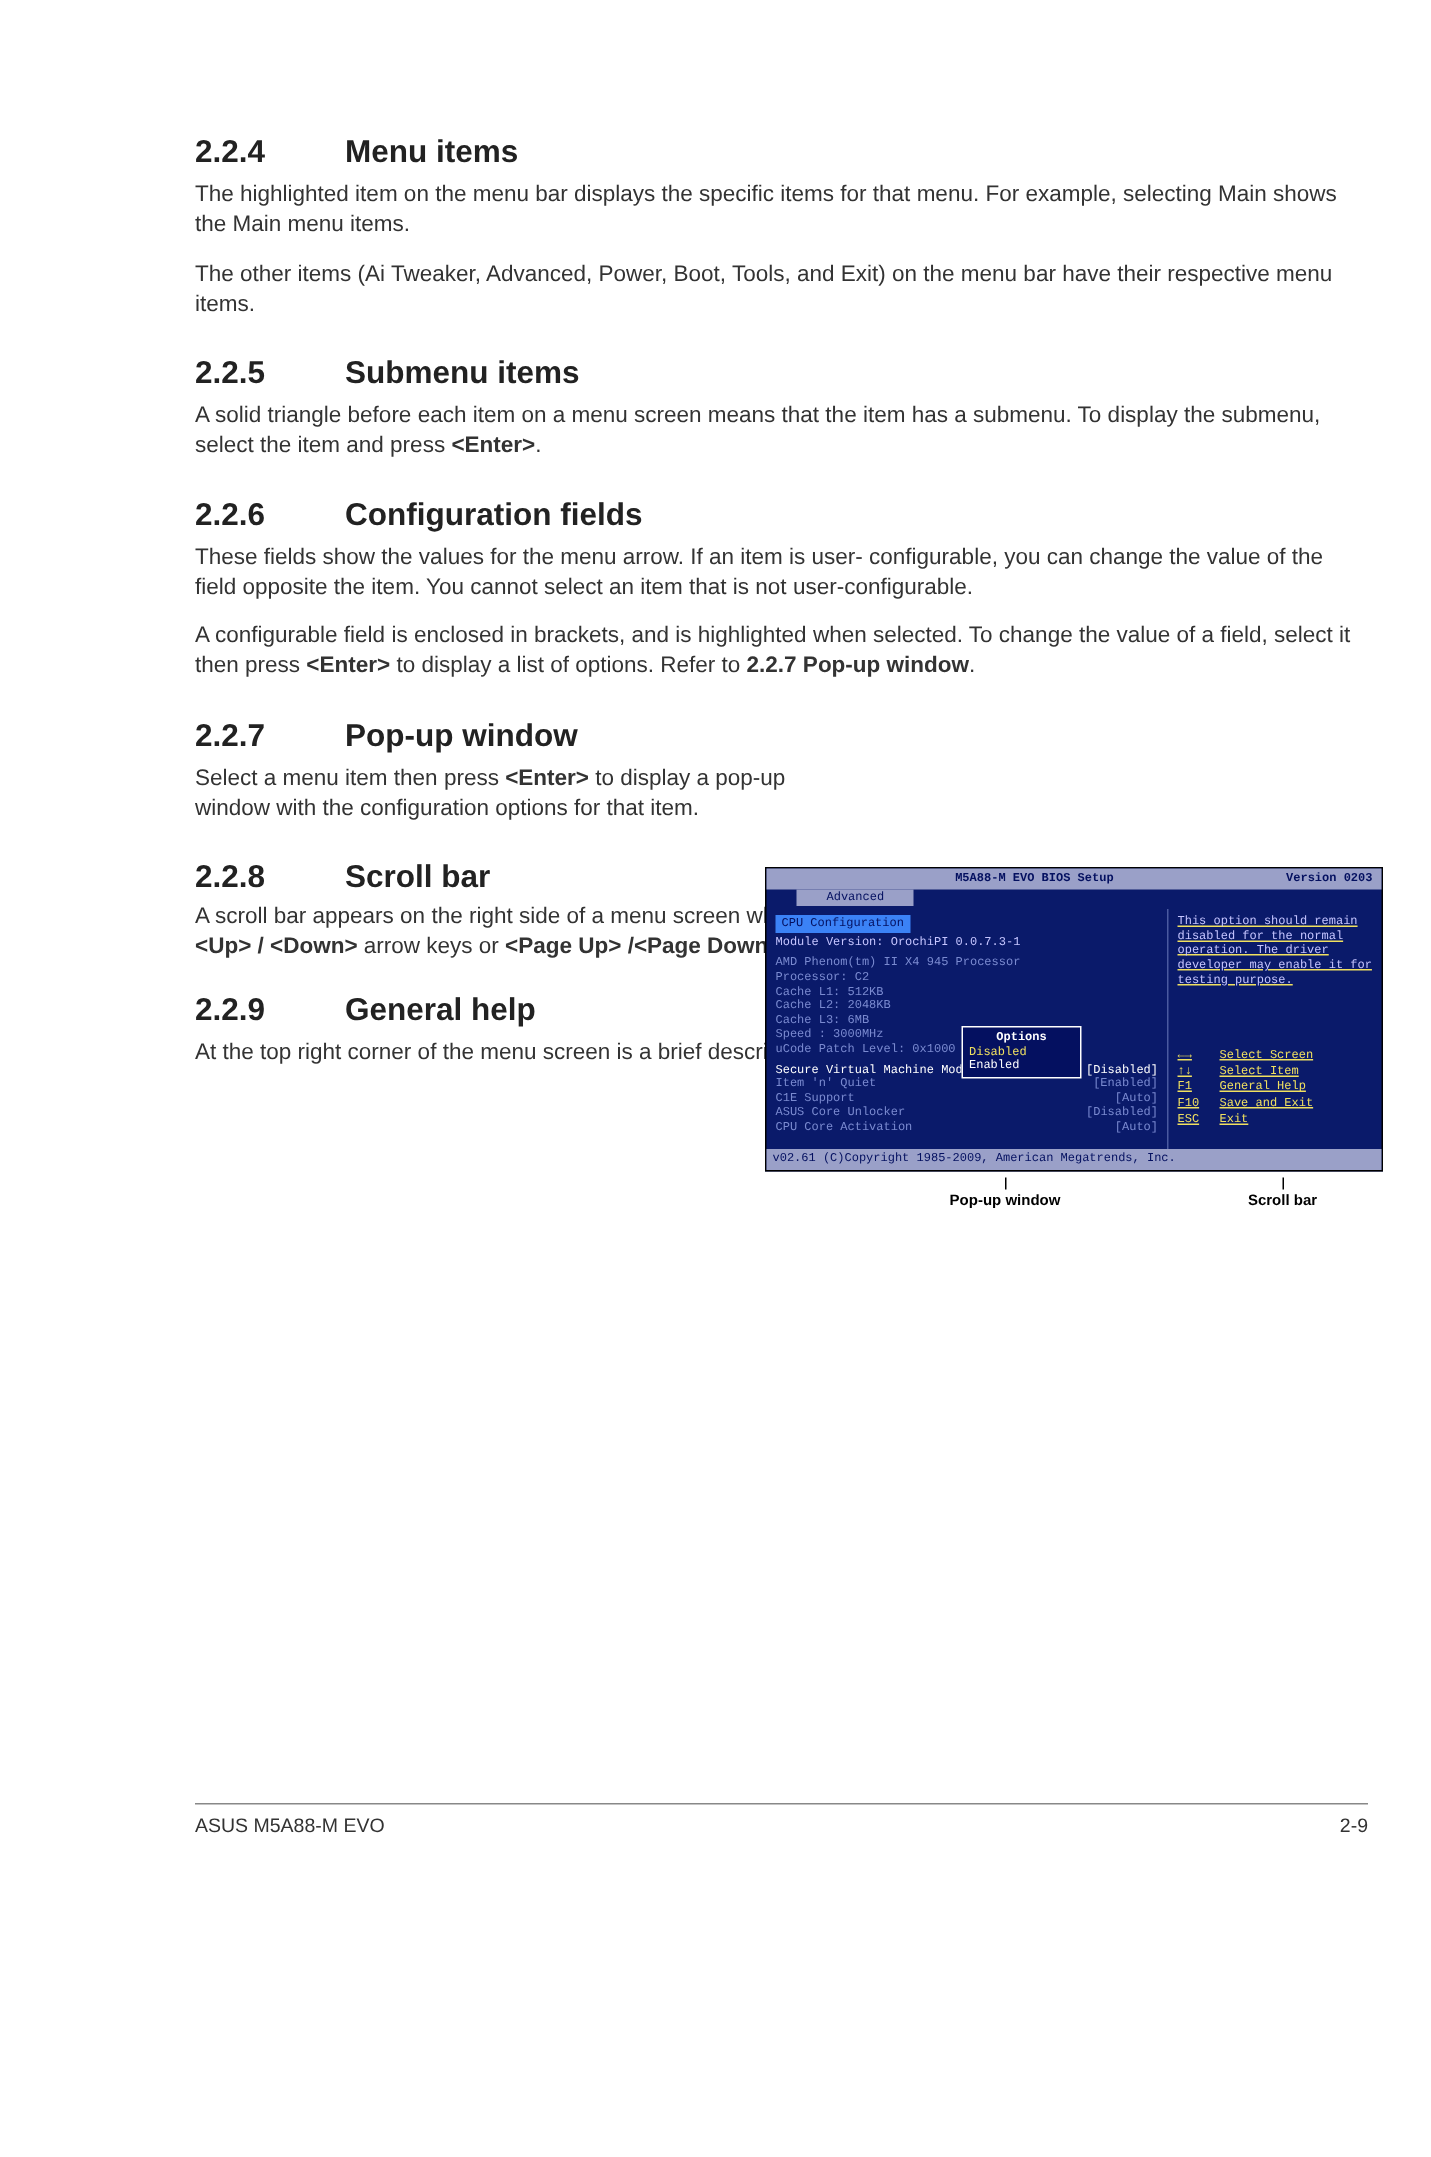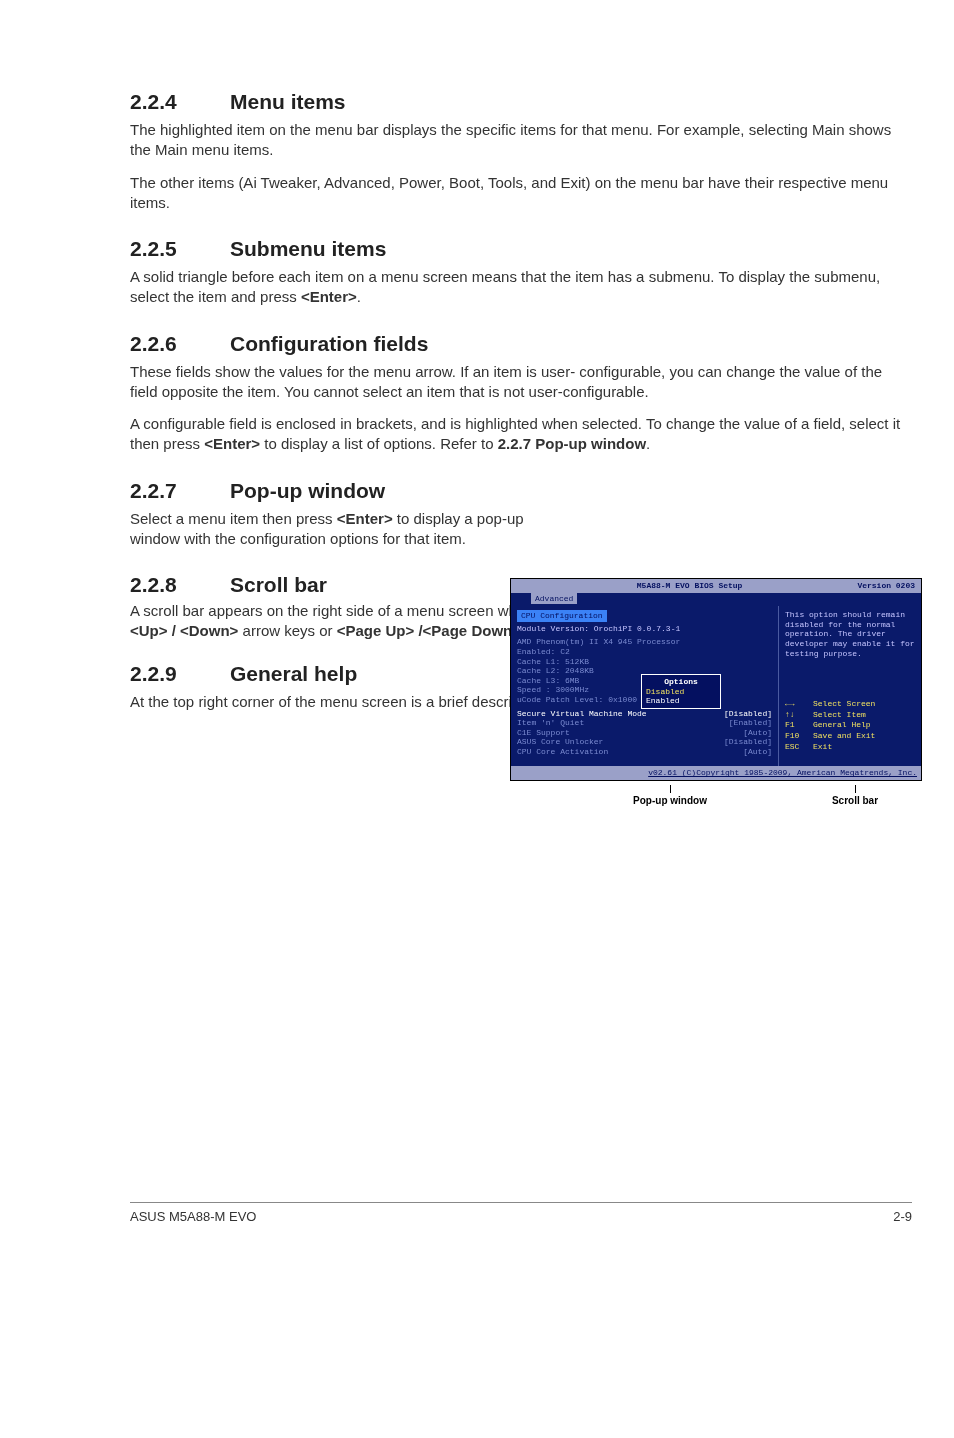--- a/index.html
+++ b/index.html
@@ -58,73 +58,73 @@
     background: #9aa0c8;
     color: #041060;
     padding: 2px 6px;
     font-weight: bold;
     display: flex;
     justify-content: space-between;
   }
   .bios-tab {
     background: #9aa0c8;
     color: #041060;
-    padding: 1px 4px;
+    padding: 1px 20px;
     display: inline-block;
   }
   .bios-body {
     display: flex;
     height: 160px;
   }
   .bios-left {
     flex: 1;
     padding: 4px 6px;
     position: relative;
     border-right: 1px solid #4a5aa0;
   }
   .bios-right {
     width: 130px;
     padding: 4px 6px;
     color: #f0e060;
     font-size: 8px;
+    text-decoration: underline;
   }
   .bios-row {
     display: flex;
   }
   .bios-key { flex: 1; color: #7a8ad0; }
   .bios-val { color: #7a8ad0; }
   .bios-hl .bios-key, .bios-hl .bios-val { color: #ffffff; }
   .bios-heading {
     background: #3b82f6;
     color: #041060;
     padding: 1px 4px;
     display: inline-block;
     margin-bottom: 2px;
   }
   .popup {
     position: absolute;
     left: 130px;
-    top: 68px;
+    top: 78px;
     width: 70px;
     background: #041060;
     border: 1px solid #fff;
     color: #fff;
     font-size: 8px;
     text-align: left;
     padding: 2px 4px;
   }
   .popup .opthdr { color: #fff; text-align:center; font-weight:bold; }
   .popup .selopt { color: #f0e060; }
   .bios-footer {
     background: #9aa0c8;
     color: #041060;
     padding: 2px 4px;
-    text-align: right;
-    font-size: 8px;
-    text-decoration: underline;
+    text-align: left;
+    font-size: 8px;
   }
   .help-line { display:flex; color:#f0e060; margin-top:1px; }
   .help-k { width:28px; }
   .bios-labels {
     display: flex;
     font-size: 10px;
     font-weight: bold;
     color: #000;
     margin-top: 4px;
   }
@@ -190,21 +190,21 @@
       </div>
       <div style="padding:0 0 2px 20px;">
         <span class="bios-tab">Advanced</span>
       </div>
       <div class="bios-body">
         <div class="bios-left">
           <span class="bios-heading">CPU Configuration</span>
           <div style="color:#c5c5ff;">Module Version: OrochiPI 0.0.7.3-1</div>
           <div style="height:4px;"></div>
           <div style="color:#7a8ad0;">AMD Phenom(tm) II X4 945 Processor</div>
-          <div style="color:#7a8ad0;">Enabled: C2</div>
+          <div style="color:#7a8ad0;">Processor: C2</div>
           <div style="color:#7a8ad0;">Cache L1: 512KB</div>
           <div style="color:#7a8ad0;">Cache L2: 2048KB</div>
           <div style="color:#7a8ad0;">Cache L3: 6MB</div>
           <div style="color:#7a8ad0;">Speed  : 3000MHz</div>
           <div style="color:#7a8ad0;">uCode Patch Level: 0x1000</div>
           <div style="height:4px;"></div>
           <div class="bios-row bios-hl">
               <span class="bios-key">Secure Virtual Machine Mode</span>
               <span class="bios-val">[Disabled]</span>
             </div>

